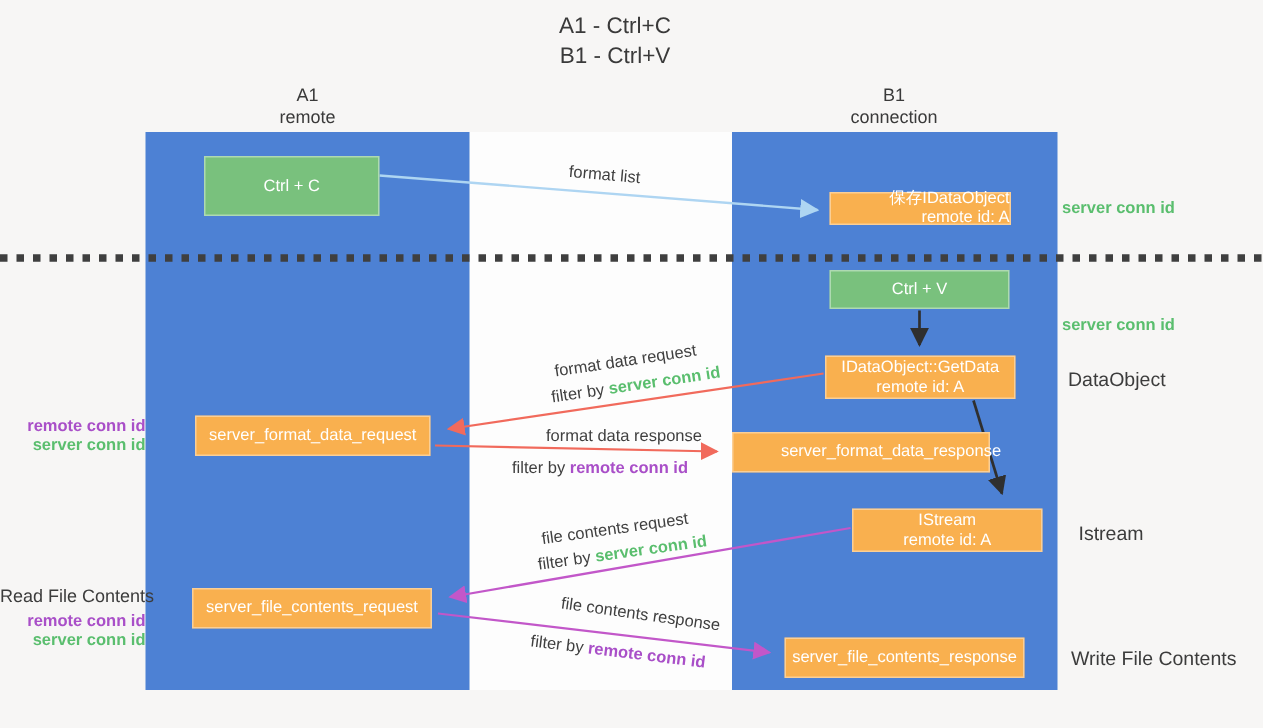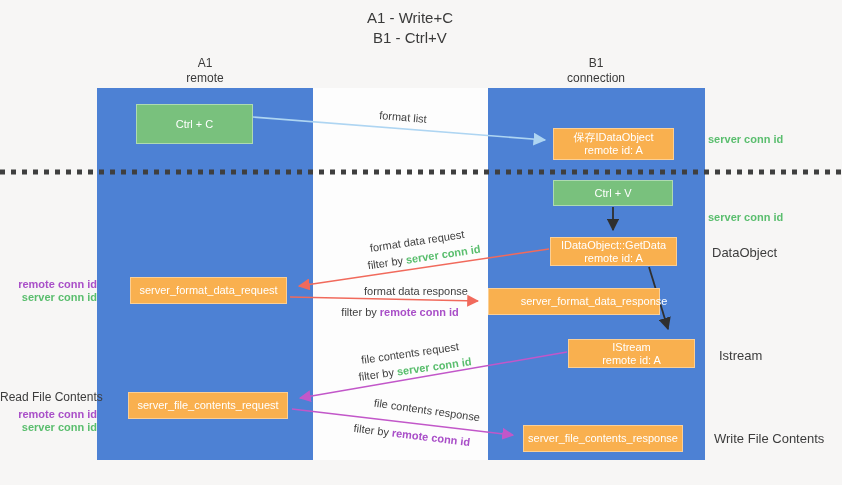--- a/index.html
+++ b/index.html
@@ -26,21 +26,21 @@
   .sideL .dark{font-size:12px;color:#3c3c3c;}
   svg{position:absolute;left:0;top:0;}
   .layer2{z-index:3;} .layer1{z-index:2;} .layer0{z-index:1;}
 </style>
 </head>
 <body>
 
 <div id="stage">
 
   <div class="title">
-    <div>A1 - Write+C</div>
+    <div>A1 - Ctrl+C</div>
     <div>B1 - Ctrl+V</div>
   </div>
 
   <div class="colhead" style="left:145px;">
     <div>A1</div>
     <div>remote</div>
   </div>
   <div class="colhead" style="left:536px;">
     <div>B1</div>
     <div>connection</div>
@@ -72,21 +72,21 @@
     <line x1="290" y1="297" x2="478" y2="301" stroke="#f16a5c" stroke-width="1.5" marker-end="url(#ah-red)"></line>
     <line x1="649" y1="267" x2="668" y2="329" stroke="#2f2f2f" stroke-width="1.8" marker-end="url(#ah-black)"></line>
     <line x1="567" y1="352" x2="300" y2="398" stroke="#c257c9" stroke-width="1.5" marker-end="url(#ah-mag)"></line>
     <line x1="292" y1="409" x2="513" y2="435" stroke="#c257c9" stroke-width="1.5" marker-end="url(#ah-mag)"></line>
   </svg>
 
   <div class="box green layer2" style="left:136px;top:104px;width:117px;height:40px;">
     <span>Ctrl + C</span>
   </div>
 
-  <div class="box orange layer2" style="left:553px;top:128px;width:121px;height:32px;">
+  <div class="box orange layer2" style="left:553px;top:128px;width:121px;height:22px;align-items:flex-end;">
     <span>保存IDataObject</span>
     <span>remote id: A</span>
   </div>
 
   <div class="box green layer2" style="left:553px;top:180px;width:120px;height:26px;">
     <span>Ctrl + V</span>
   </div>
 
   <div class="box orange layer2" style="left:550px;top:237px;width:127px;height:29px;">
     <span>IDataObject::GetData</span>

